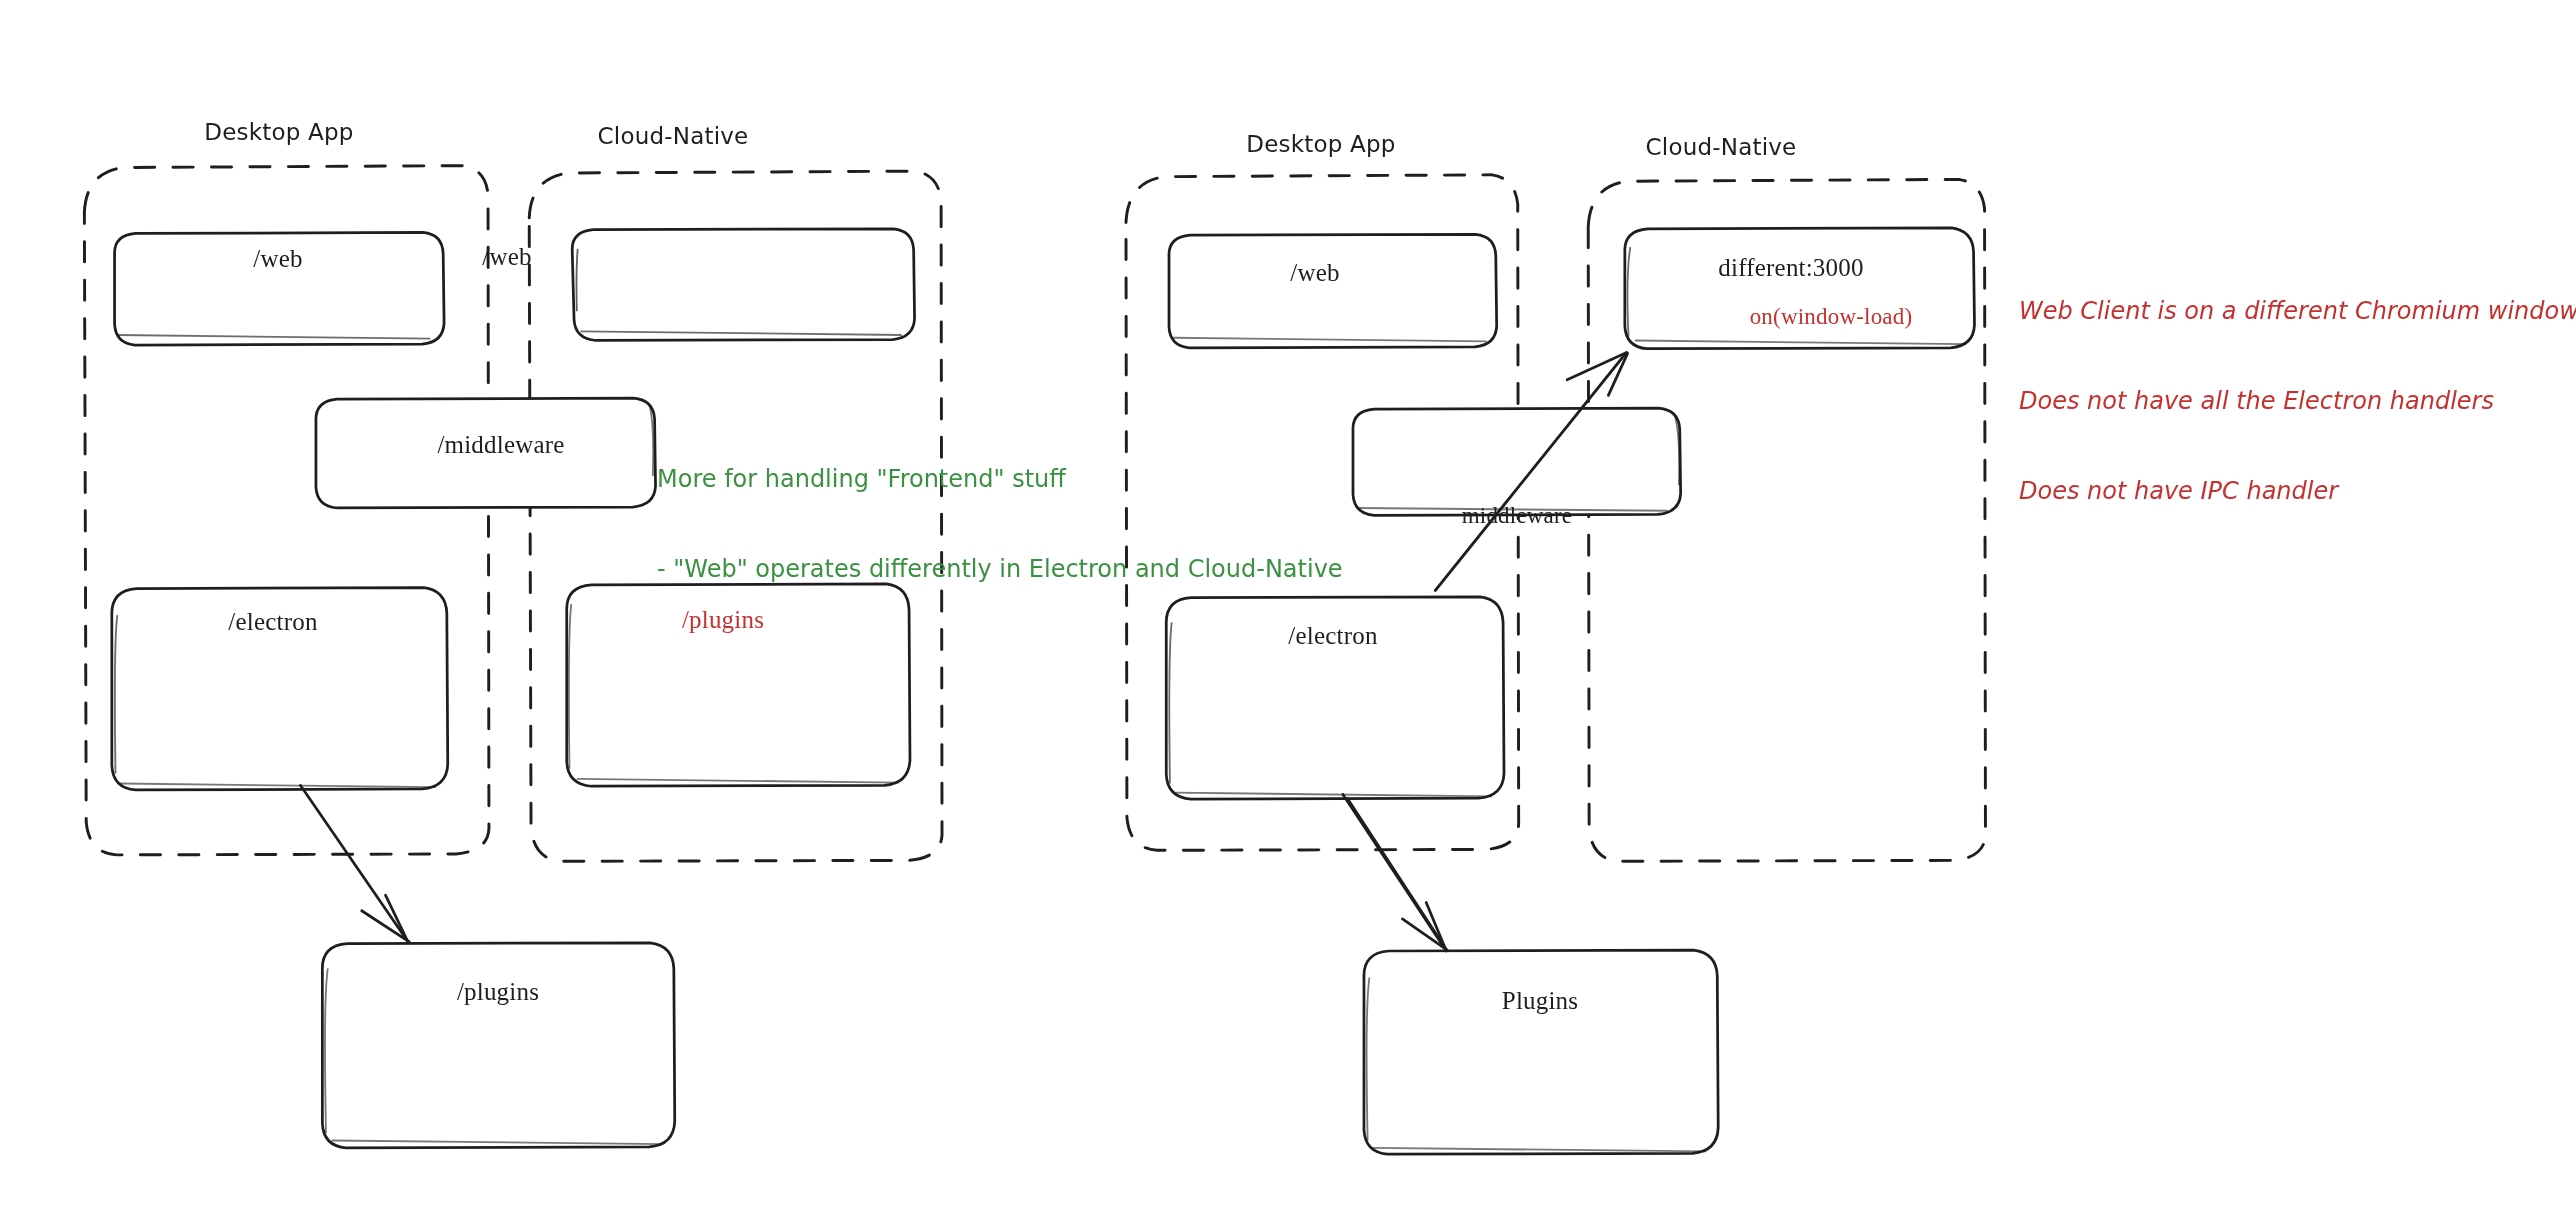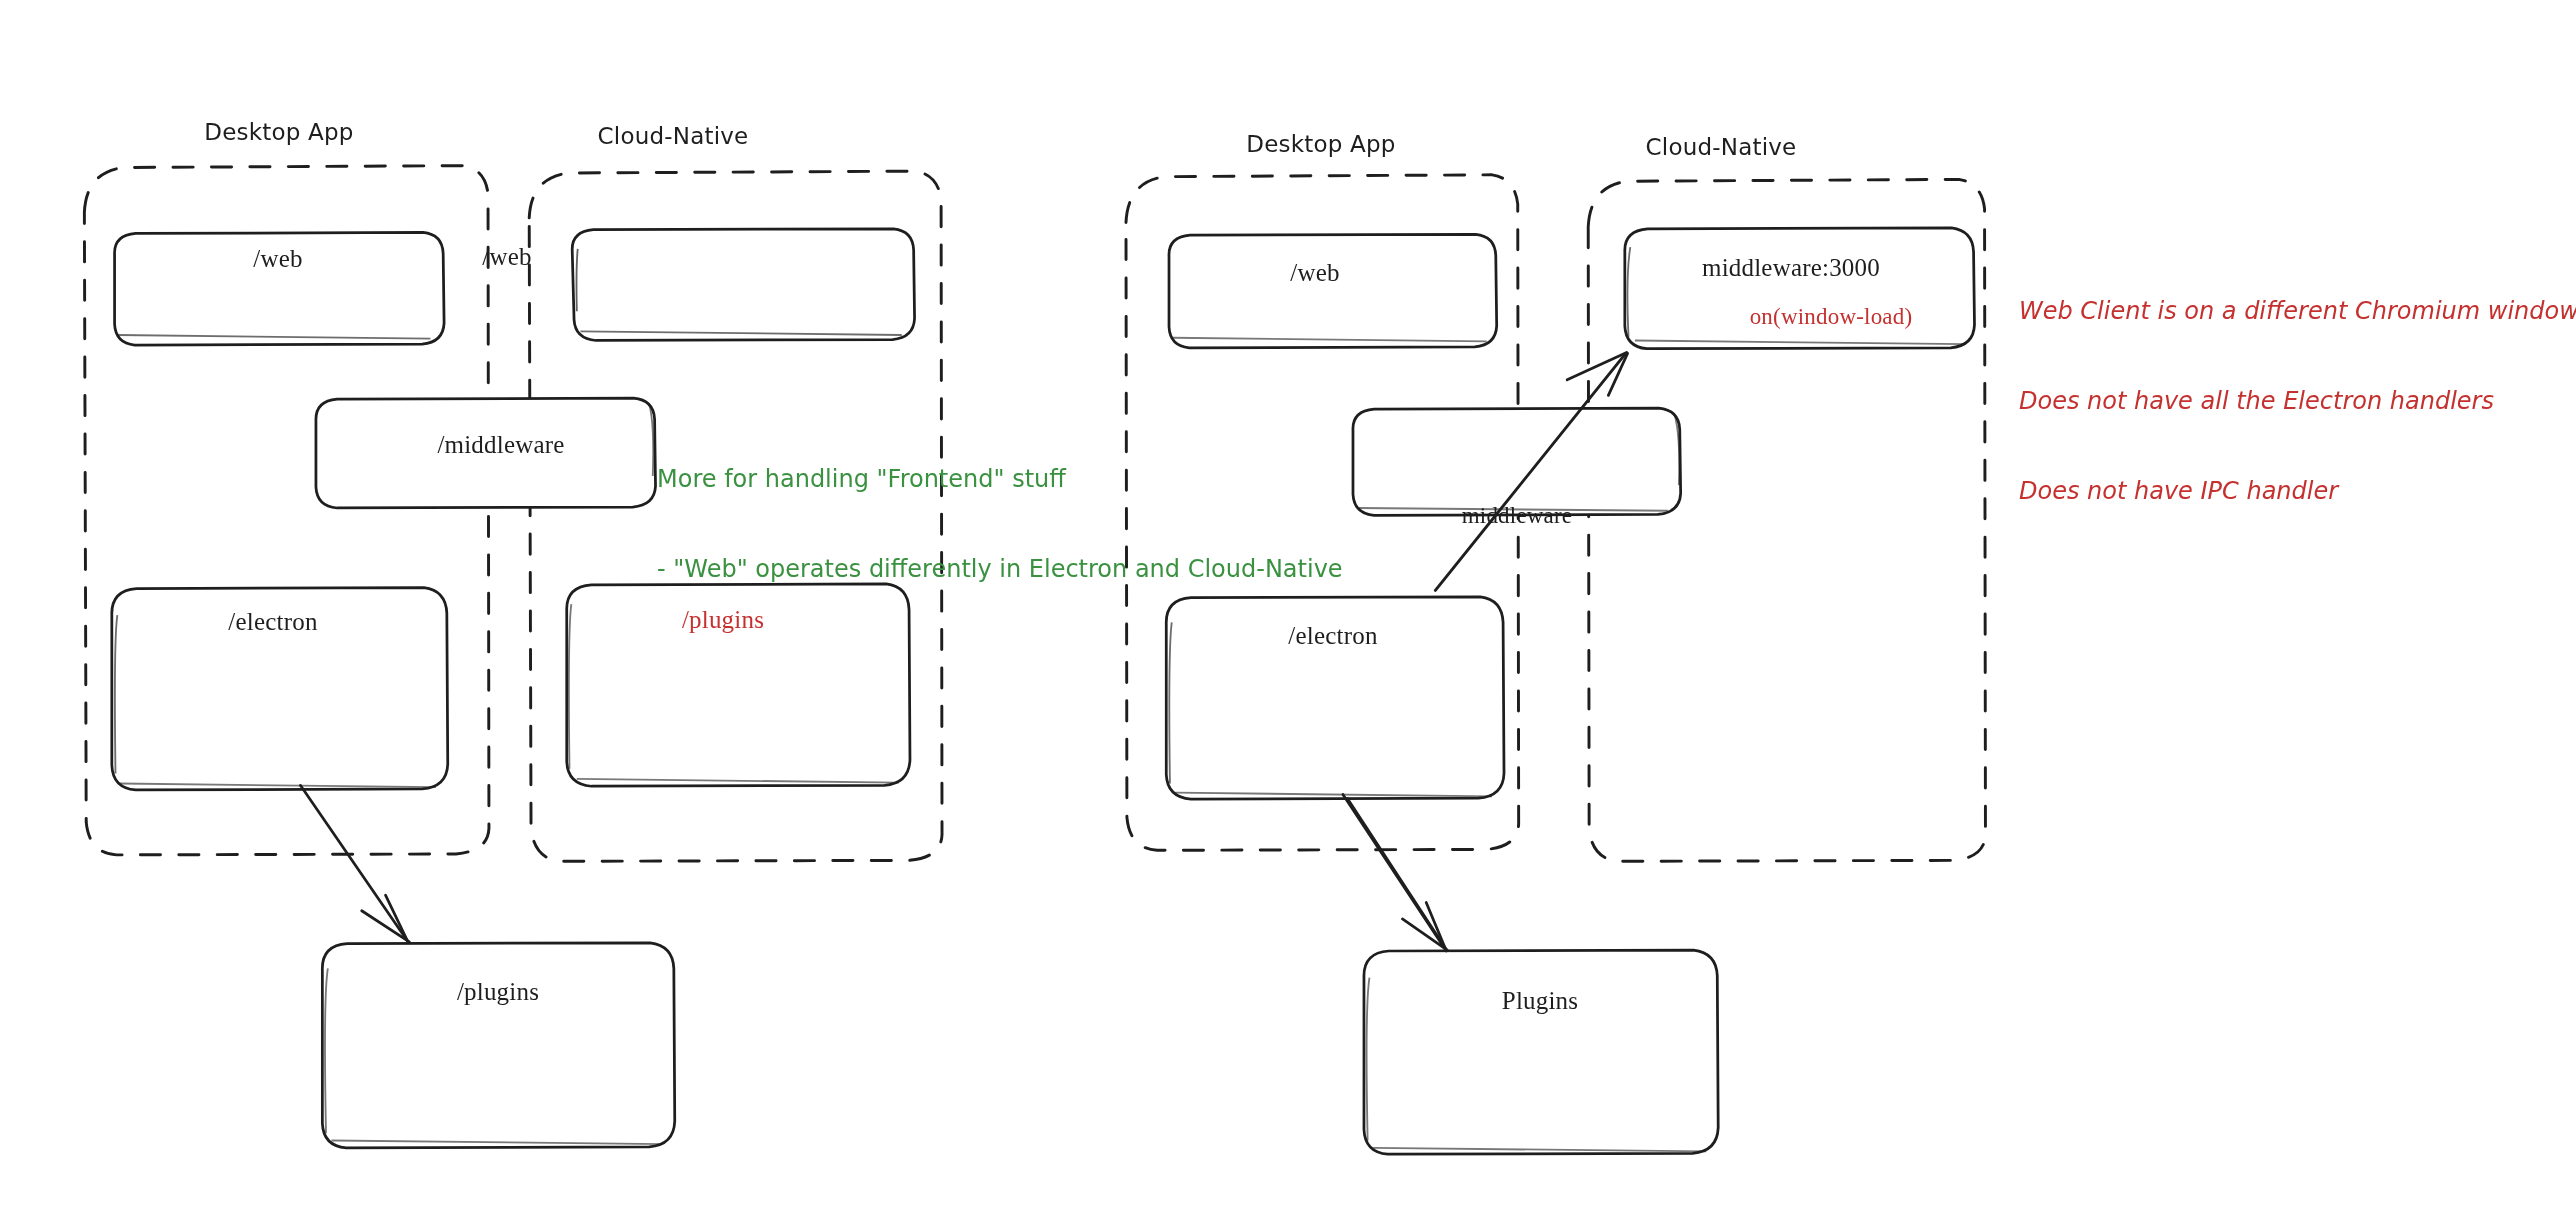--- a/index.html
+++ b/index.html
@@ -173,21 +173,21 @@
 
 <div class="annotation-green" style="left:657px; top:404px;">
   <div>More for handling "Frontend" stuff</div>
   <div>- "Web" operates differently in Electron and Cloud-Native</div>
 </div>
 
 <div class="lbl group-title" style="left:1321px; top:131px;">Desktop App</div>
 <div class="lbl group-title" style="left:1721px; top:134px;">Cloud-Native</div>
 
 <div class="lbl box-label" style="left:1315px; top:259px;">/web</div>
-<div class="lbl box-label" style="left:1791px; top:254px;">middleware:3000</div>
+<div class="lbl box-label" style="left:1791px; top:254px;">different:3000</div>
 <div class="lbl box-label small red-text" style="left:1831px; top:304px;">on(window-load)</div>
 <div class="lbl box-label small" style="left:1517px; top:458px;margin-top:45px;">middleware</div>
 <div class="lbl box-label" style="left:1333px; top:622px;">/electron</div>
 <div class="lbl box-label" style="left:1540px; top:987px;">Plugins</div>
 
 <div class="annotation-red" style="left:2019px; top:236px;font-style:italic;">
   <div>Web Client is on a different Chromium window</div>
   <div>Does not have all the Electron handlers</div>
   <div>Does not have IPC handler</div>
 </div>

